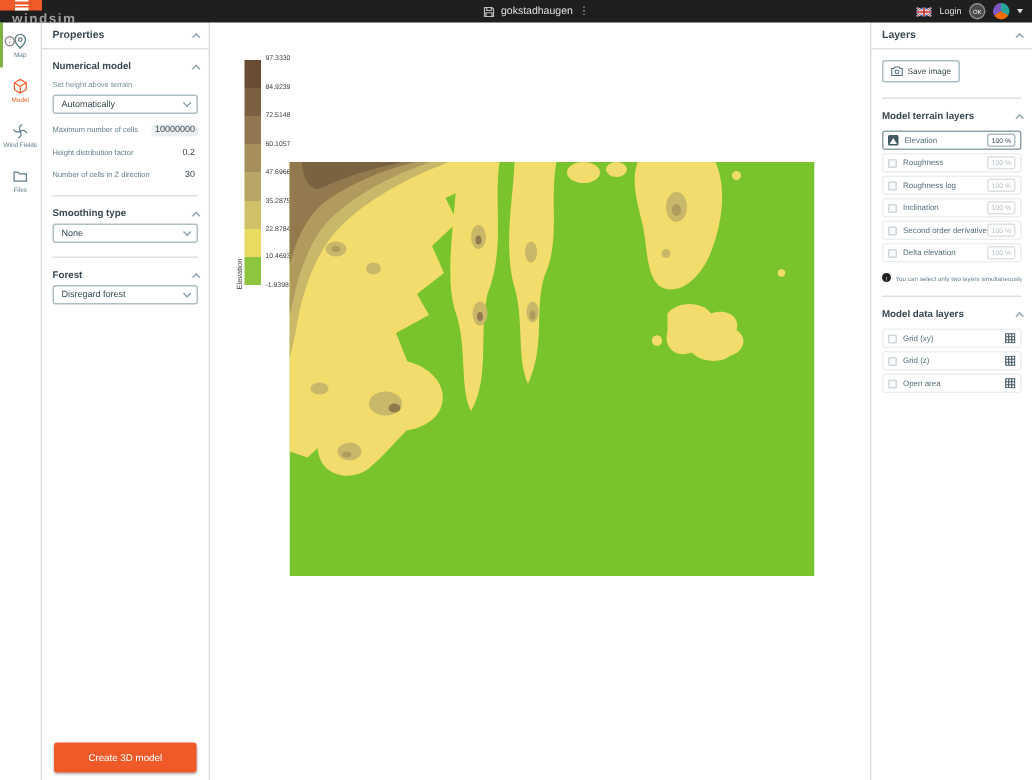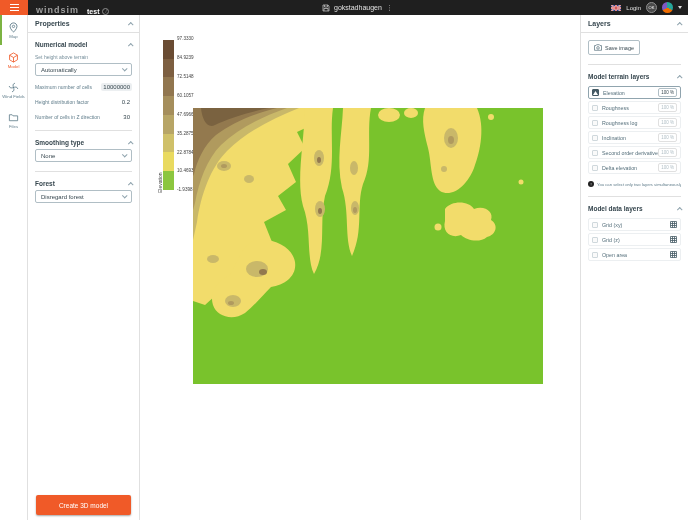--- a/index.html
+++ b/index.html
@@ -1,21 +1,21 @@
 <!DOCTYPE html>
 <html><head>
 <meta charset="utf-8">
 <style>
   * { margin:0; padding:0; box-sizing:border-box; }
   html,body { width:688px; height:520px; overflow:hidden; background:#fff;
     font-family:"Liberation Sans", sans-serif; color:#37474f; }
 
   
   .topbar { position:absolute; left:0; top:0; width:688px; height:15px; background:#1f1f1f;
-    display:flex; align-items:flex-end; z-index:10; }
+    display:flex; align-items:flex-start; z-index:10;flex-direction:column; }
   .hamburger { width:28px; height:15px; background:#f05a28; display:flex; flex-direction:column;
     justify-content:center; align-items:center; gap:1.5px; cursor:pointer; }
   .hamburger span { display:block; width:9px; height:1.2px; background:#fff; }
   .logo { margin-left:8px; font-size:9px; font-weight:bold; letter-spacing:1px; color:#9e9e9e; }
   .project { margin-left:8px; font-size:7px; font-weight:bold; color:#fff; }
   .info-ic { margin-left:3px; width:7px; height:7px; border:1px solid #8d8d8d; border-radius:50%;
     color:#8d8d8d; font-size:4.5px; line-height:5px; text-align:center; font-style:italic; }
   .session { position:absolute; left:322px; top:0; height:15px; display:flex; align-items:center; gap:4px; }
   .session-name { font-size:7px; color:#e0e0e0; }
   .kebab { color:#bdbdbd; font-size:7px; line-height:7px; letter-spacing:0; }

